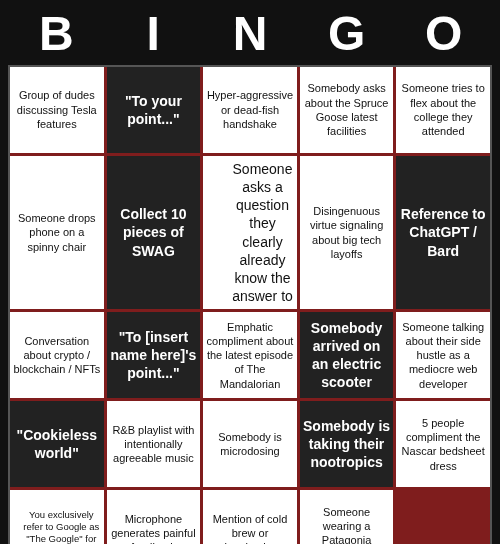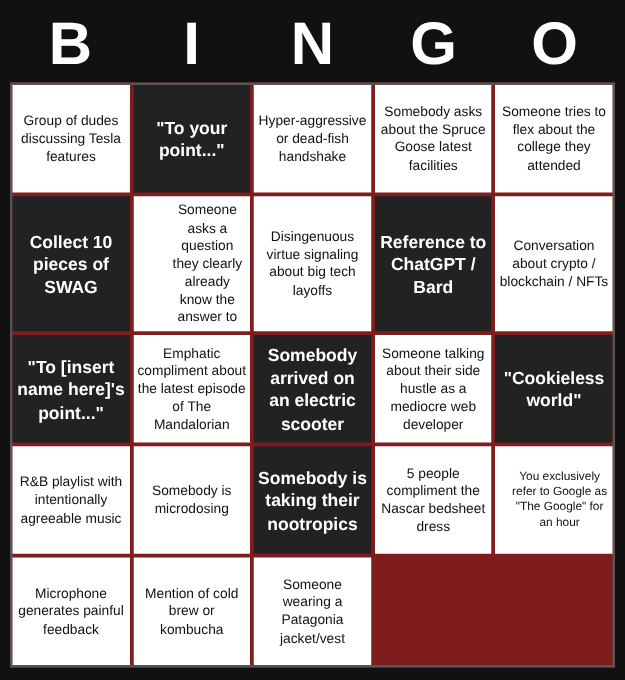--- a/index.html
+++ b/index.html
@@ -68,22 +68,23 @@
       <span class="bingo-letter">N</span>
       <span class="bingo-letter">G</span>
       <span class="bingo-letter">O</span>
     </div>
   <div class="bingo-grid">
   <div class="bingo-cell">Group of dudes discussing Tesla features</div>
       <div class="bingo-cell dark large-text">"To your point..."</div>
       <div class="bingo-cell">Hyper-aggressive or dead-fish handshake</div>
       <div class="bingo-cell">Somebody asks about the Spruce Goose latest facilities</div>
       <div class="bingo-cell">Someone tries to flex about the college they attended</div>
+      <div class="bingo-cell">Someone drops phone on a spinny chair</div>
       <div class="bingo-cell dark large-text">Collect 10 pieces of SWAG</div>
-      <div class="bingo-cell" style="font-size: 11px; padding-left: 28px;">Someone asks a question they clearly already know the answer to</div>
+      <div class="bingo-cell" style="font-size: 14px; padding-left: 28px;">Someone asks a question they clearly already know the answer to</div>
       <div class="bingo-cell">Disingenuous virtue signaling about big tech layoffs</div>
       <div class="bingo-cell dark large-text">Reference to ChatGPT / Bard</div>
       <div class="bingo-cell">Conversation about crypto / blockchain / NFTs</div>
       <div class="bingo-cell dark large-text">"To [insert name here]'s point..."</div>
       <div class="bingo-cell">Emphatic compliment about the latest episode of The Mandalorian</div>
       <div class="bingo-cell dark large-text">Somebody arrived on an electric scooter</div>
       <div class="bingo-cell" style="font-size: 11px;">Someone talking about their side hustle as a mediocre web developer</div>
       <div class="bingo-cell dark large-text">"Cookieless world"</div>
       <div class="bingo-cell">R&amp;B playlist with intentionally agreeable music</div>
       <div class="bingo-cell">Somebody is microdosing</div>

